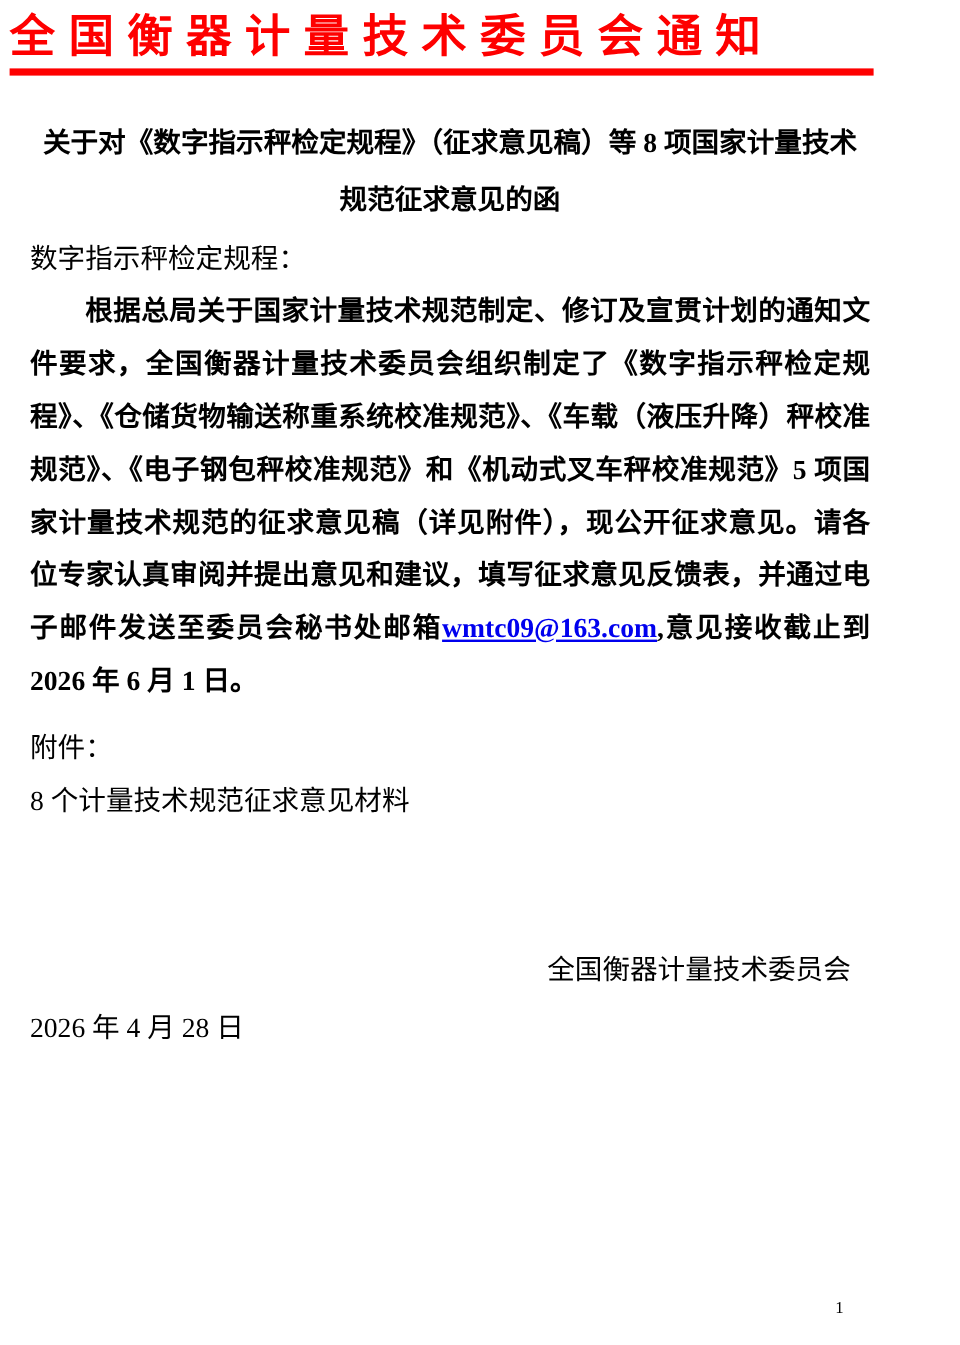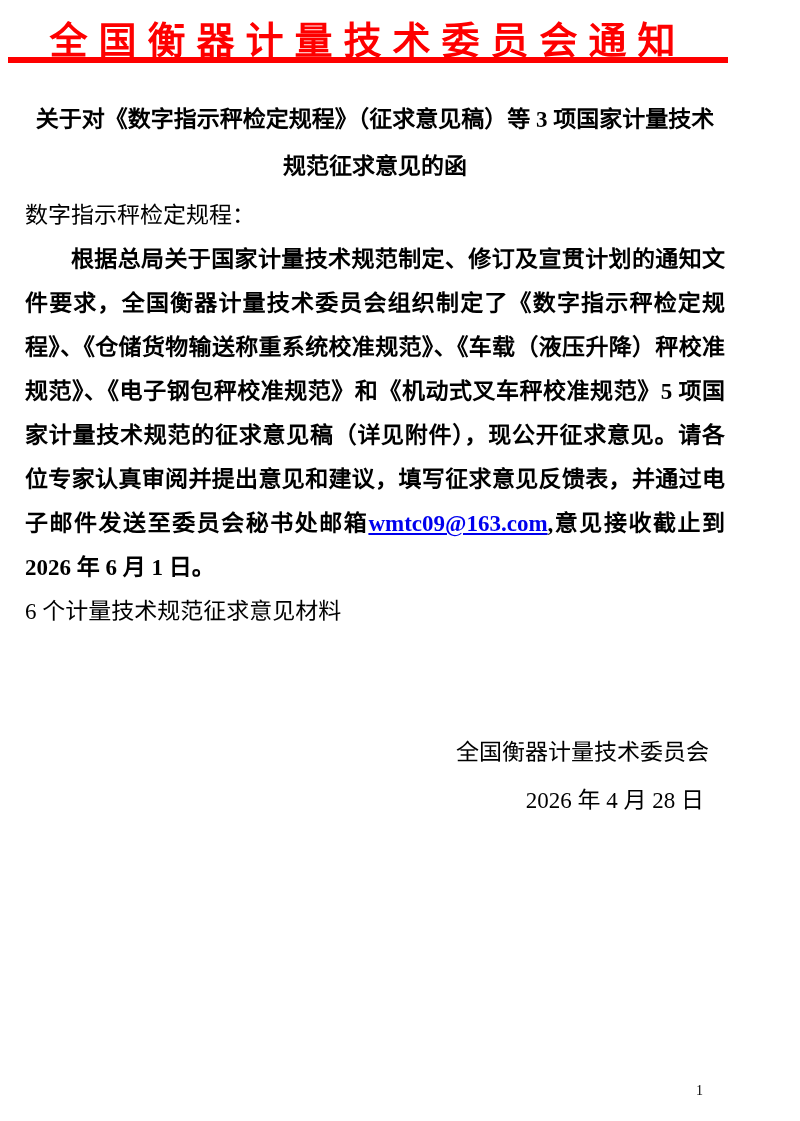--- a/index.html
+++ b/index.html
@@ -15,24 +15,24 @@
     width: 800px;
     height: 1121px;
     margin: 0 auto;
     background: var(--background, #ffffff);
     color: var(--text, #000000);
     font-family: "Liberation Serif", "DejaVu Serif", serif;
     overflow: hidden;
   }
   .letterhead {
     position: absolute;
-    top: 17px;
+    top: 7px;
     left: 8px;
     width: 720px;
-    text-align: center;
+    text-align: left;
     color: var(--accent, #fe0000);
     font-size: 38px;
     font-weight: bold;
     letter-spacing: 11px;
     white-space: nowrap;
     line-height: 48px;
   }
   .letterhead-rule {
     position: absolute;
     top: 57px;
@@ -74,21 +74,21 @@
   .attach-label { margin: 12px 0 0 0; }
   .attach-item { margin: 0; }
   .signature {
     margin: 95px 0 0 0;
     text-align: right;
     padding-right: 16px;
     line-height: 48px;
   }
   .sign-date {
     margin: 0;
-    text-align: right;
+    text-align: left;
     padding-right: 21px;
     line-height: 48px;
   }
   .page-number {
     position: absolute;
     top: 1083px;
     left: 696px;
     font-size: 14px;
     line-height: 16px;
   }
@@ -97,28 +97,29 @@
 <body>
 
 <div class="page">
 
   <div class="letterhead">全国衡器计量技术委员会通知</div>
 
   <div class="letterhead-rule"></div>
 
   <div class="content">
 
-    <h1 class="doc-title">关于对《数字指示秤检定规程》（征求意见稿）等 3 项国家计量技术规范征求意见的函</h1>
+    <h1 class="doc-title">关于对《数字指示秤检定规程》（征求意见稿）等 8 项国家计量技术规范征求意见的函</h1>
 
     <p class="salutation">数字指示秤检定规程：</p>
 
     <p class="para"><span>根据总局关于国家计量技术规范制定、修订及宣贯计划的通知文件要求，全国衡器计量技术委员会组织制定了《数字指示秤检定规程》、《仓储货物输送称重系统校准规范》、《车载（液压升降）秤校准规范》、《电子钢包秤校准规范》和《机动式叉车秤校准规范》5 项国家计量技术规范的征求意见稿（详见附件），现公开征求意见。请各位专家认真审阅并提出意见和建议，填写征求意见反馈表，并通过电子邮件发送至委员会秘书处邮箱</span><a class="email-link" href="#">wmtc09@163.com</a><span>,意见接收截止到 2026 年 6 月 1 日。</span></p>
 
+    <p class="attach-label">附件：</p>
 
-    <p class="attach-item">6 个计量技术规范征求意见材料</p>
+    <p class="attach-item">8 个计量技术规范征求意见材料</p>
 
     <p class="signature">全国衡器计量技术委员会</p>
 
     <p class="sign-date">2026 年 4 月 28 日</p>
 
   </div>
 
   <div class="page-number">1</div>
 
 </div>

